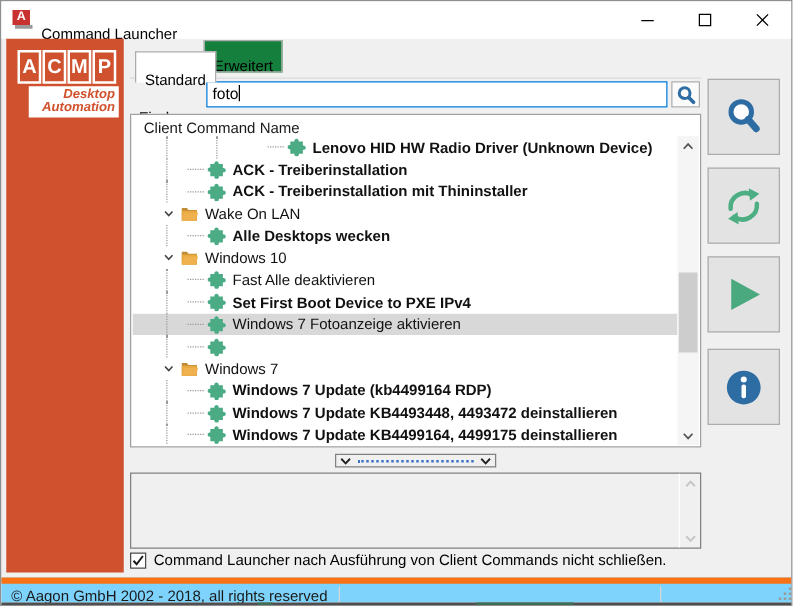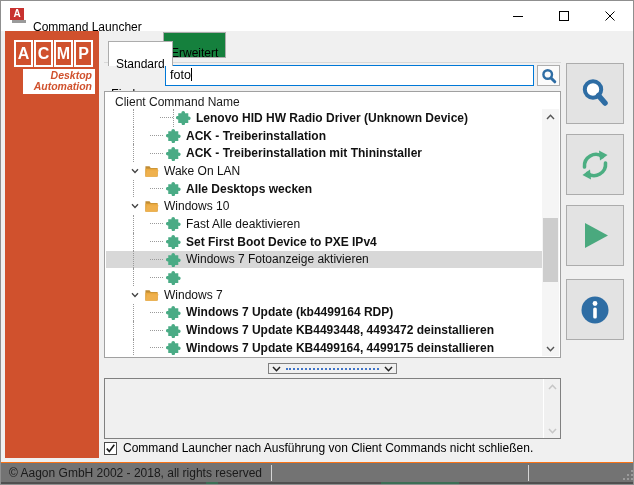--- a/index.html
+++ b/index.html
@@ -35,21 +35,21 @@
   
   .tree { position:absolute; left:103px; top:90px; width:457px; height:267px; background:#fff; border:1px solid #a0a0a0; }
   .tree-header { position:absolute; left:1px; top:1px; right:1px; height:16px; font-size:12px; color:#1a1a1a; padding:2px 0 0 9px; background:#fff; }
   .tree-rows { position:absolute; left:1px; top:17px; right:18px; bottom:1px; overflow:hidden; }
   .trow { position:relative; height:17.7px; display:flex; align-items:center; font-size:12px; color:#111; white-space:nowrap; }
   .trow.sel { background:#d8d8d8; }
   .guide { position:absolute; top:0; bottom:0; width:0; border-left:1px dotted #9a9a9a; }
   .tinner { display:flex; align-items:center; }
   .tinner.lvl1 { padding-left:24px;text-align:center; }
   .tinner.lvl2 { padding-left:44px; }
-  .tinner.lvl3 { padding-left:54px;justify-content:center; }
+  .tinner.lvl3 { padding-left:108px;justify-content:center; }
   .elbow { display:inline-block; width:13px; height:8px; border-bottom:1px dotted #9a9a9a; margin:0 3px 7px 0; }
   .tico { display:inline-flex; width:15px; height:15px; margin-right:5px; align-items:center; justify-content:center; flex:0 0 auto; }
   .chev { display:inline-flex; width:11px; margin-right:3px; }
   .tlabel.b { font-weight:bold; }
   
   .vscroll { position:absolute; right:1px; top:17px; bottom:1px; width:17px; background:#f5f5f5; }
   .sarrow { position:absolute; left:0; width:17px; height:15px; display:flex; align-items:center; justify-content:center; }
   .sarrow.up { top:0; } .sarrow.down { bottom:0; }
   .sthumb { position:absolute; left:1px; right:1px; top:44%; height:26%; background:#cdcdcd; }
   
@@ -59,21 +59,21 @@
   .descpanel { position:absolute; left:103px; top:377px; width:457px; height:61px; background:#f0f0f0; border:1px solid #808080; }
   .descscroll { position:absolute; right:0; top:0; bottom:0; width:17px; border-left:1px solid #fff; }
   .descscroll .sarrow { width:16px; }
   
   .optrow { position:absolute; left:103px; top:440px; display:flex; align-items:center; gap:6px; }
   .cbox { width:13px; height:13px; background:#fff; border:1px solid #4a4a4a; display:flex; align-items:center; justify-content:center; }
   .optlabel { font-size:12px; color:#000; }
   
   .abtn { position:absolute; left:565px; width:58px; height:61px; background:#e3e3e3; border:1px solid #acacac; display:flex; align-items:center; justify-content:center; }
   
-  .statusbar { position:absolute; left:0; top:461px; width:634px; height:20px; background:#737373; border-top:1px solid #f97316; }
+  .statusbar { position:absolute; left:0; top:461px; width:634px; height:20px; background:#7dd3fc; border-top:5px solid #f97316; }
   .status-text { position:absolute; left:8px; top:3px; font-size:12px; color:#1a1a1a; }
   .ssep { position:absolute; top:2px; height:16px; width:1px; background:#d5d5d5; }
   .grip { position:absolute; right:2px; bottom:2px; width:10px; height:10px; }
   .grip i { position:absolute; width:2px; height:2px; background:#9a9a9a; }
   .bottomedge { position:absolute; left:0; top:481px; width:634px; height:4px; background:#4f4f4f; }
   .bottomedge .g1 { position:absolute; left:380px; width:78px; height:4px; background:#3c6e55; }
   .bottomedge .g2 { position:absolute; left:205px; width:12px; height:4px; background:#3c6e55; }
 </style>
 </head>
 <body>

